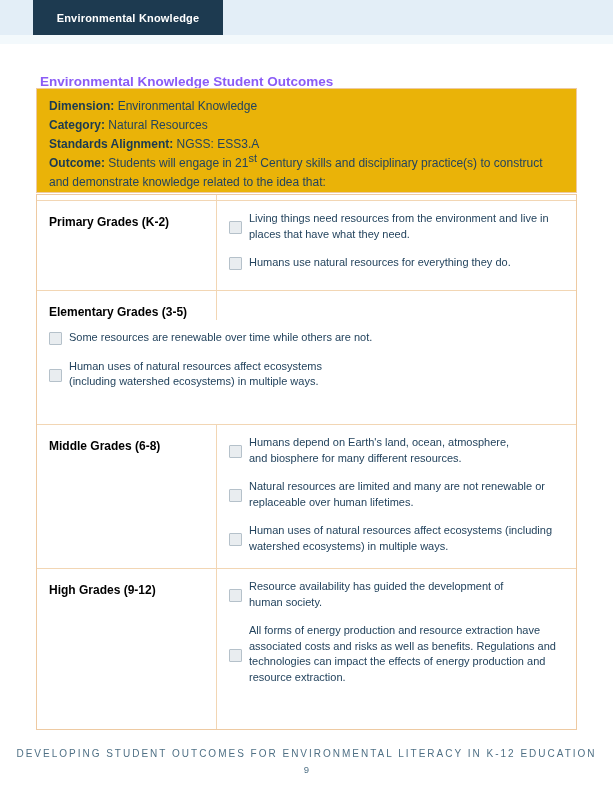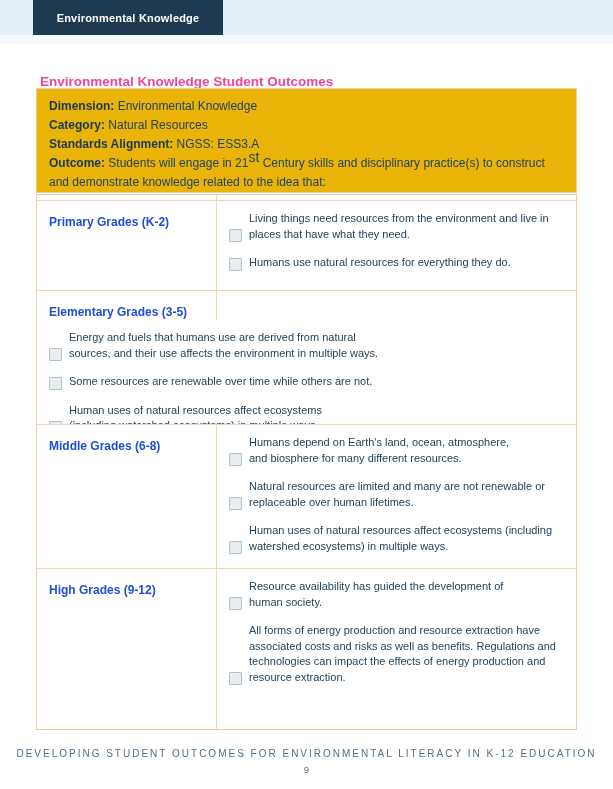--- a/index.html
+++ b/index.html
@@ -26,38 +26,38 @@
     background: #1d3a50;
     color: #ffffff;
     font-size: 11px; font-weight: bold;
     display: flex; align-items: center; justify-content: center;
     letter-spacing: 0.2px;
   }
   .page-title {
     position: absolute; top: 70px; left: 36px;
     margin: 4px;
     font-size: 13.5px; font-weight: bold;
-    color: #ec4899;
+    color: #8b5cf6;
   }
   .info-box {
     position: absolute; top: 88px; left: 36px;
     width: 541px; height: 105px;
     box-sizing: border-box;
     background: #eab308;
     border: 1px solid #eecaa2;
     padding: 8px 12px;
   }
   .info-box p {
     margin: 0;
     font-size: 12px; line-height: 19px;
     color: #24445e;
   }
   .info-box strong { color: #1b3a52; }
   .preline { white-space: pre-line; }
-  .sup-text { font-size: 14px; vertical-align: super; line-height: 0; }
+  .sup-text { font-size: 11px; vertical-align: super; line-height: 0; }
 
   .grades-table {
     position: absolute; top: 194px; left: 36px;
     width: 541px;
     box-sizing: border-box;
     border: 1px solid #eecaa2;
     background: #ffffff;
   }
   .spacer-row { display: flex; height: 5px; }
   .spacer-left {
@@ -74,28 +74,28 @@
   .row-2 { height: 134px; flex-direction: column; }
   .row-3 { height: 144px; }
   .row-4 { height: 161px; }
   .grade-cell {
     width: 180px; box-sizing: border-box;
     border-right: 1px solid #f2d6b4;
     padding: 11px 8px 0 12px;
   }
   .grade-label {
     font-size: 12px; font-weight: bold;
-    color: #1d4ed8;
+    color: #000000;
   }
   .items-cell {
     flex: 1;
     padding: 10px 10px 0 12px;
   }
   .check-item {
-    display: flex; align-items: flex-end;
+    display: flex; align-items: center;
     gap: 7px;
     margin: 0 0 13px 0;
   }
   .checkbox {
     flex: 0 0 auto;
     width: 11px; height: 11px;
     margin-top: 2px;
     background: #e9edf0;
     border: 1px solid #b5c1ca;
     border-radius: 1px;
@@ -159,25 +159,20 @@
     </div>
   </div>
 
   <div class="grade-row row-2">
     <div class="grade-cell">
       <span class="grade-label">Elementary Grades (3-5)</span>
     </div>
     <div class="items-cell">
       <div class="check-item">
         <span class="checkbox"></span>
-        <span class="item-text">Energy and fuels that humans use are derived from natural
-sources, and their use affects the environment in multiple ways.</span>
-      </div>
-      <div class="check-item">
-        <span class="checkbox"></span>
         <span class="item-text">Some resources are renewable over time while others are not.</span>
       </div>
       <div class="check-item">
         <span class="checkbox"></span>
         <span class="item-text">Human uses of natural resources affect ecosystems
 (including watershed ecosystems) in multiple ways.</span>
       </div>
     </div>
   </div>
 

